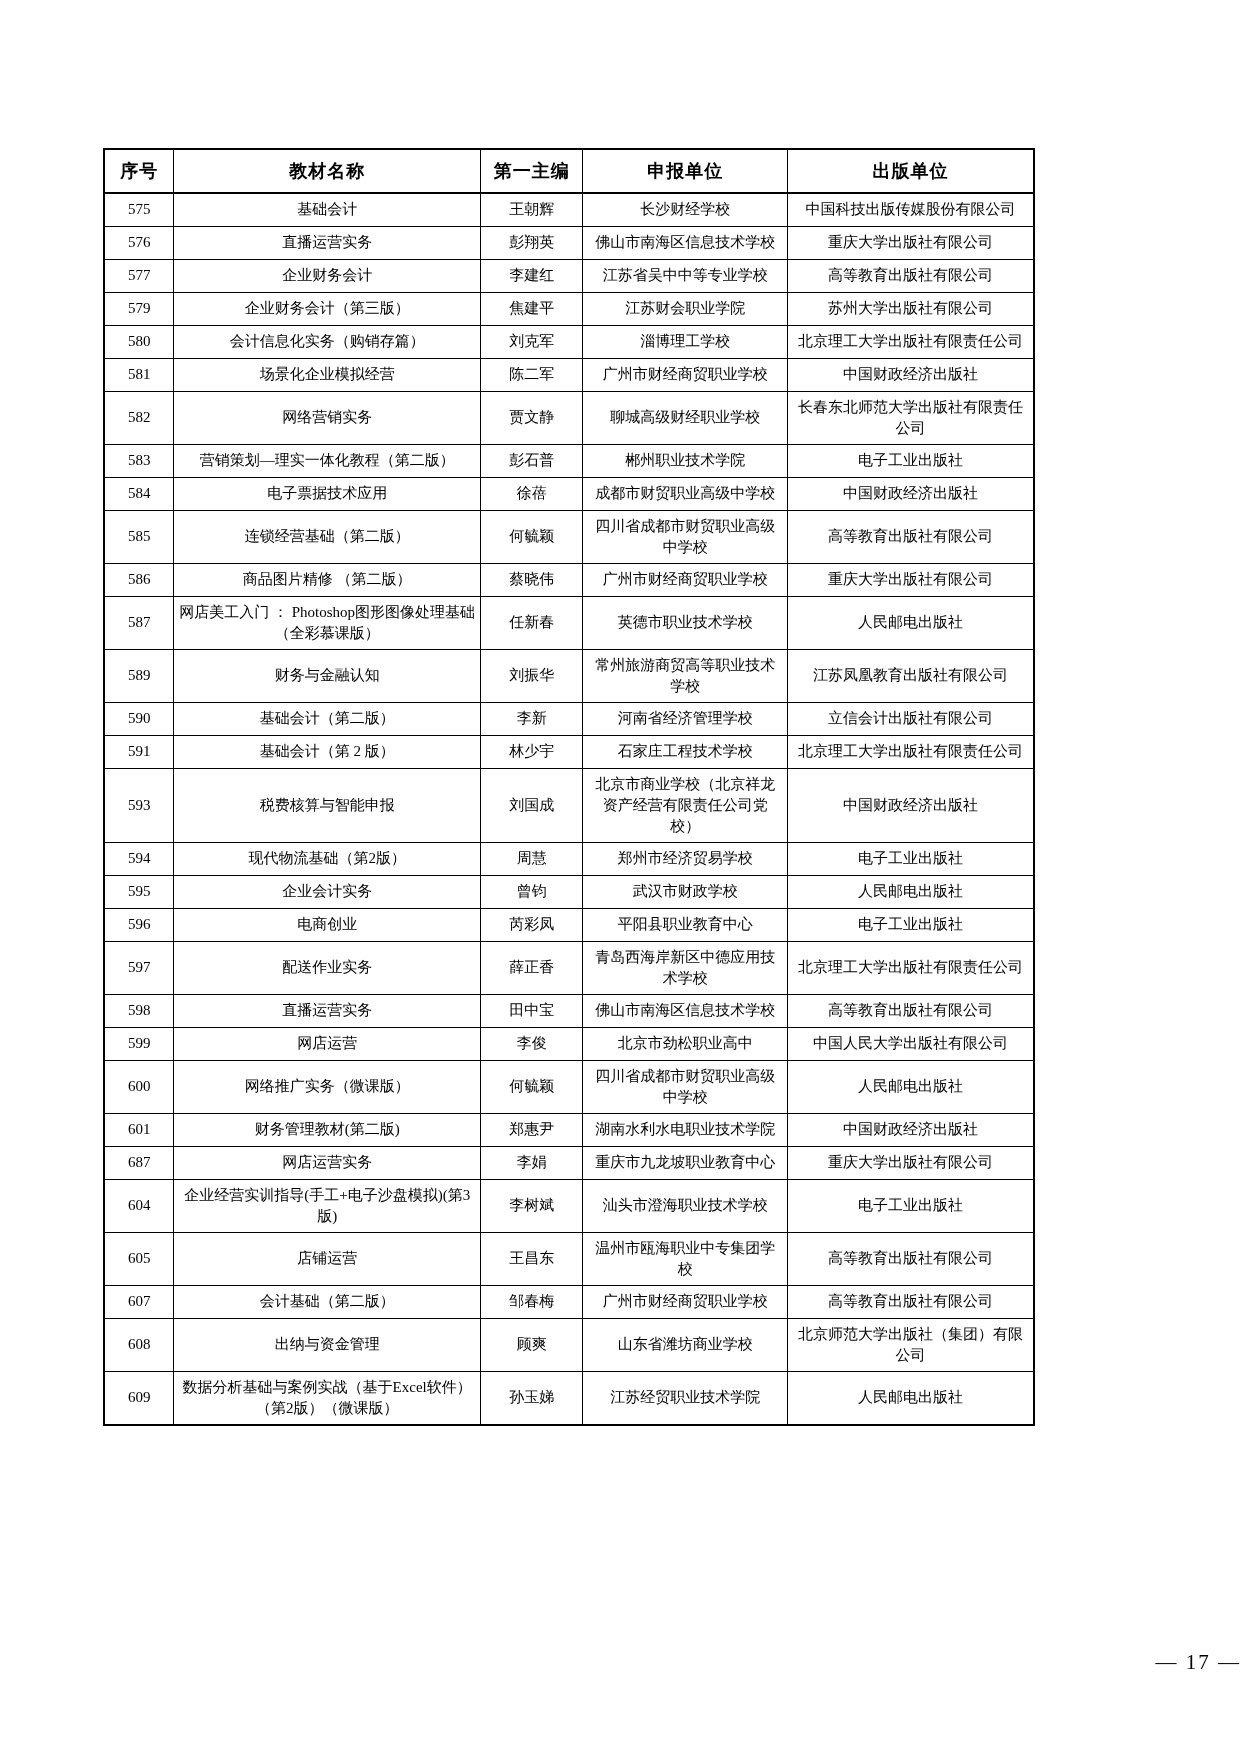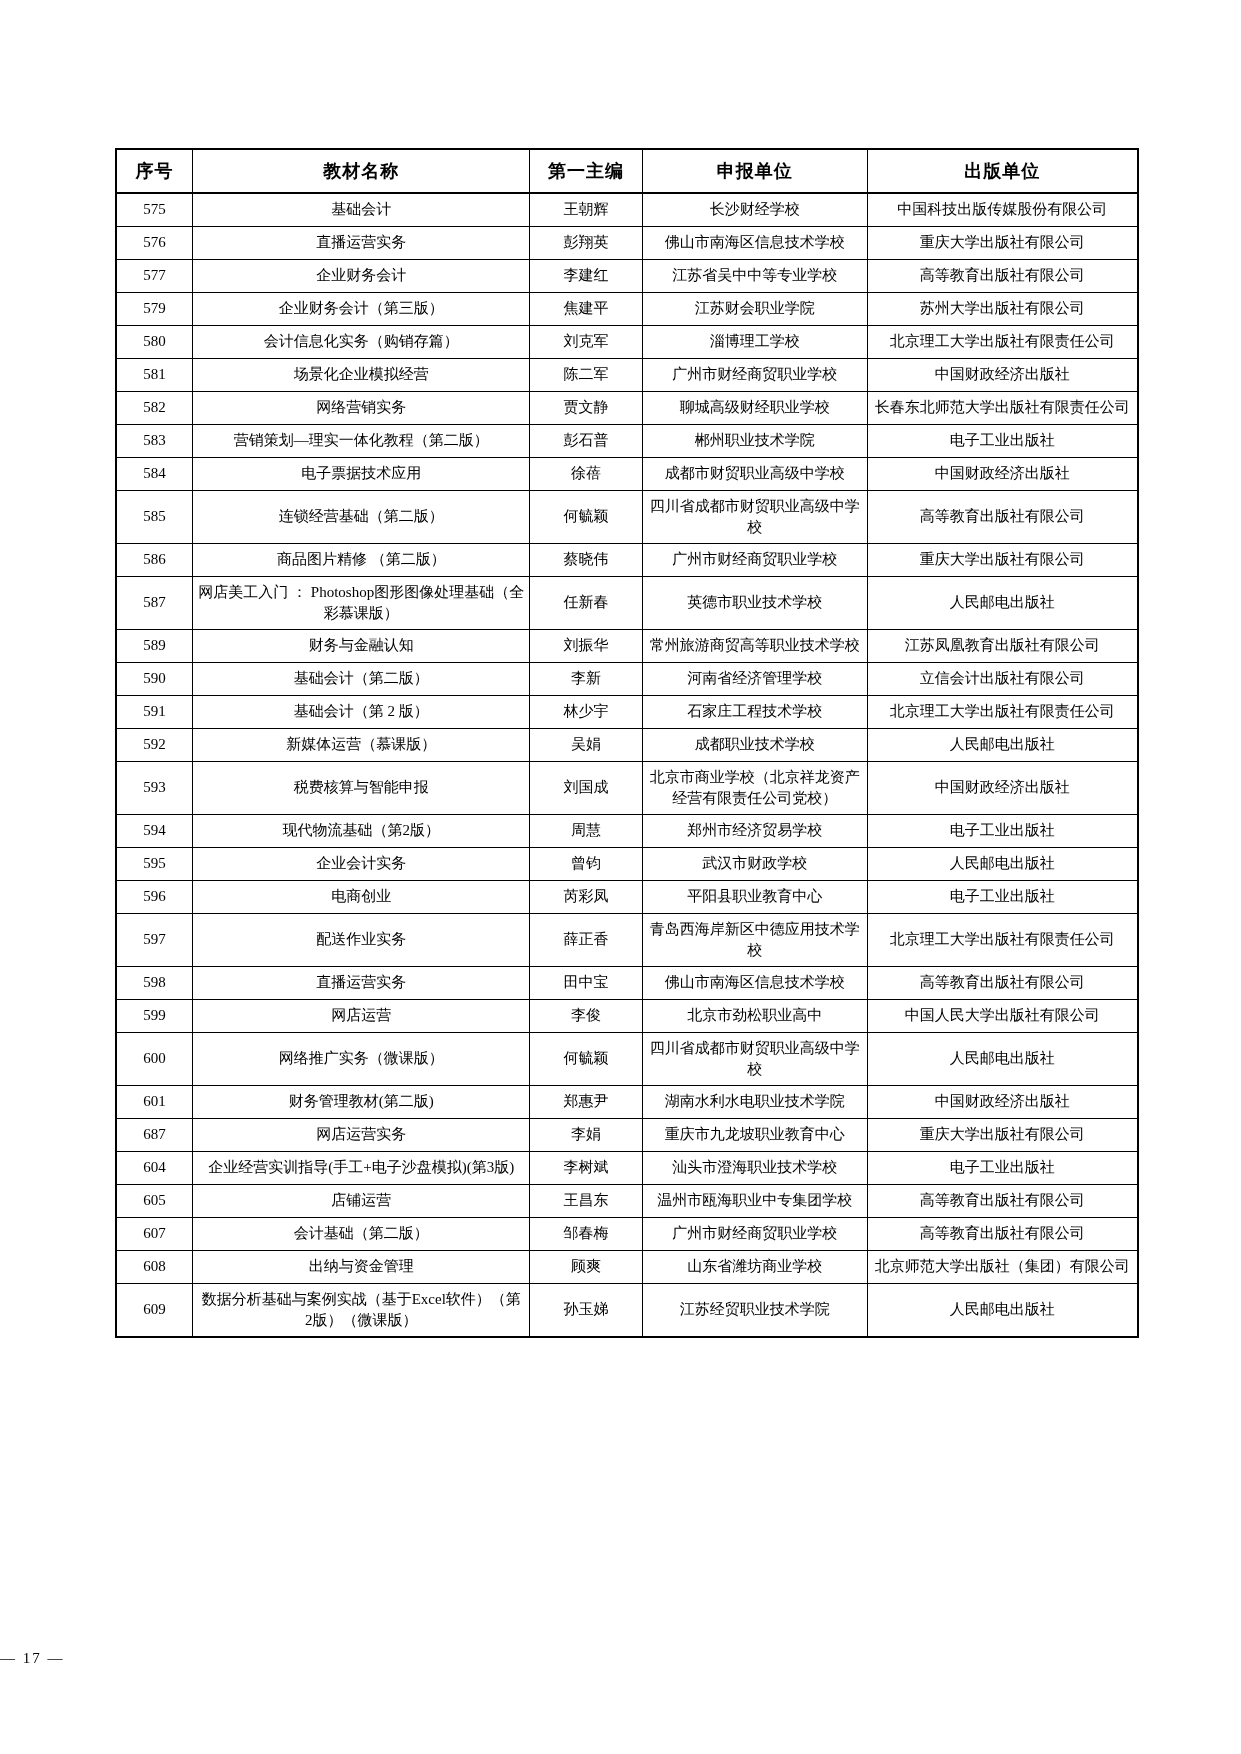--- a/index.html
+++ b/index.html
@@ -14,23 +14,23 @@
   .page {
     position: absolute;
     top: 0; left: 0;
     width: 1241px;
     height: 1754px;
     background: #ffffff;
     overflow: hidden;
   }
   table.doc-table {
     position: absolute;
-    left: 115px;
+    left: 103px;
     top: 148px;
-    width: 1024px;
+    width: 932px;
     border-collapse: collapse;
     table-layout: fixed;
     border: 2px solid #000;
   }
   .doc-table col.c-seq       { width: 7.5%; }
   .doc-table col.c-title     { width: 33%; }
   .doc-table col.c-editor    { width: 11%; }
   .doc-table col.c-applicant { width: 22%; }
   .doc-table col.c-publisher { width: 26.5%; }
   .doc-table th {
@@ -52,22 +52,22 @@
     height: 33px;
     text-align: center;
     vertical-align: middle;
     word-break: break-all;
   }
   .footer {
     position: absolute;
     top: 1650px;
     left: 0;
     width: 1241px;
-    text-align: left;
-    font-size: 15px;
+    text-align: right;
+    font-size: 21px;
     font-family: "Liberation Serif", "DejaVu Serif", serif;
     letter-spacing: 2px;
   }
 </style>
 </head>
 <body>
 
 <div class="page">
 
   <table class="doc-table">
@@ -187,27 +187,20 @@
           <td>立信会计出版社有限公司</td>
         </tr>
         <tr>
           <td>591</td>
           <td>基础会计（第 2 版）</td>
           <td>林少宇</td>
           <td>石家庄工程技术学校</td>
           <td>北京理工大学出版社有限责任公司</td>
         </tr>
         <tr>
-          <td>592</td>
-          <td>新媒体运营（慕课版）</td>
-          <td>吴娟</td>
-          <td>成都职业技术学校</td>
-          <td>人民邮电出版社</td>
-        </tr>
-        <tr>
           <td>593</td>
           <td>税费核算与智能申报</td>
           <td>刘国成</td>
           <td>北京市商业学校（北京祥龙资产经营有限责任公司党校）</td>
           <td>中国财政经济出版社</td>
         </tr>
         <tr>
           <td>594</td>
           <td>现代物流基础（第2版）</td>
           <td>周慧</td>

